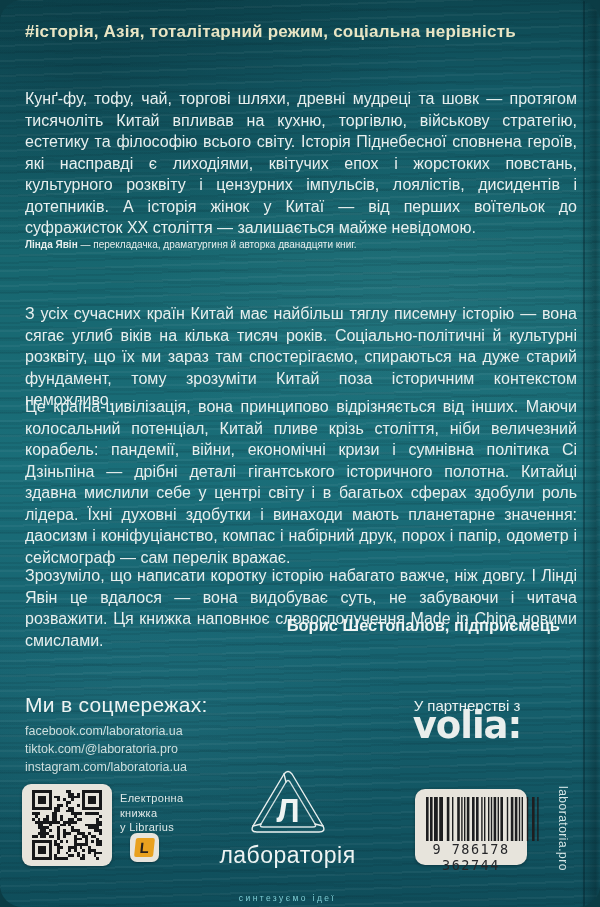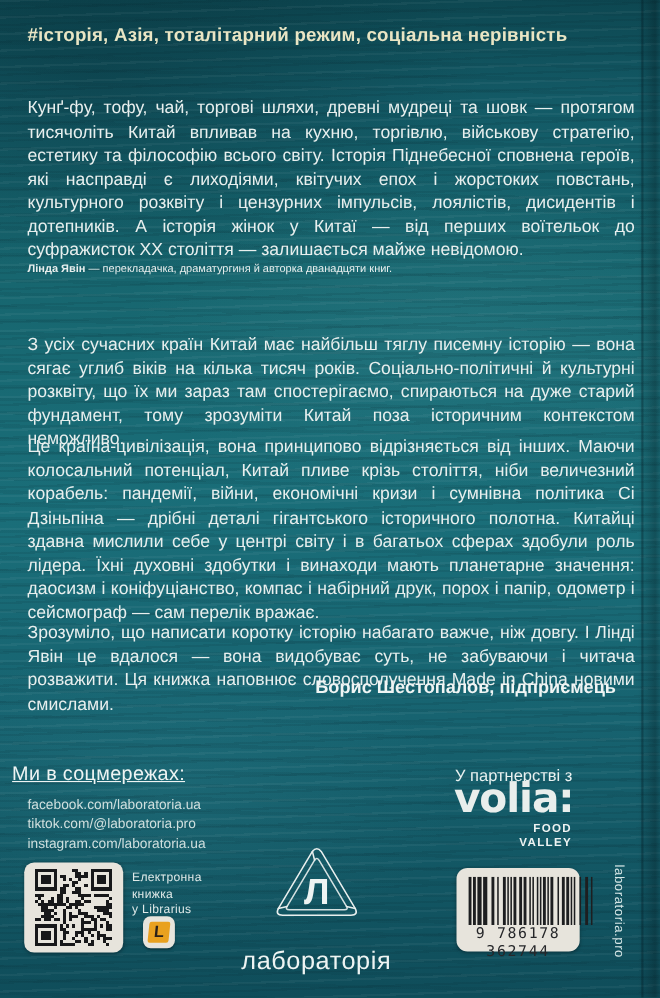--- a/index.html
+++ b/index.html
@@ -8,20 +8,21 @@
     font-family:"Liberation Sans",sans-serif;
     color:#e8efee;
     background-color:#15626e;
     background-image:
       repeating-linear-gradient(178deg, rgba(255,255,255,0.045) 0 2px, rgba(255,255,255,0) 2px 7px, rgba(4,30,38,0.10) 7px 9px, rgba(0,0,0,0) 9px 15px),
       repeating-linear-gradient(181deg, rgba(8,45,54,0.10) 0 3px, rgba(0,0,0,0) 3px 12px),
       radial-gradient(ellipse 420px 220px at 68% 34%, rgba(120,205,212,0.10), rgba(0,0,0,0) 70%),
       radial-gradient(ellipse 380px 200px at 25% 80%, rgba(90,190,200,0.10), rgba(0,0,0,0) 70%),
       radial-gradient(ellipse 500px 260px at 15% 8%, rgba(3,28,36,0.28), rgba(0,0,0,0) 70%),
       linear-gradient(180deg,#0d4751 0%,#135a66 10%,#17666f 28%,#1a6e79 52%,#176370 72%,#125663 88%,#0f4d5a 100%);
+    border-radius: 22px;
   }
   .cover::after{
     content:"";position:absolute;top:0;right:0;width:20px;height:100%;
     background:linear-gradient(90deg, rgba(0,0,0,0) 0%, rgba(2,22,28,0.18) 45%, rgba(2,22,28,0.34) 78%, rgba(10,60,70,0.25) 100%);
     pointer-events:none;
   }
   .cover::before{
     content:"";position:absolute;top:0;left:583px;width:2px;height:100%;
     background:rgba(3,26,33,0.35);pointer-events:none;
   }
@@ -37,21 +38,21 @@
   .author-line{position:absolute;left:25px;top:229px;width:560px;font-size:10px;white-space:nowrap;}
   .author-line b{font-weight:bold;}
   .p2{top:287px;}
   .p3{top:380px;}
   .p4{top:549px;}
   .attribution{
     position:absolute;left:25px;top:616px;width:535px;
     text-align:right;font-size:16.5px;font-weight:bold;color:#f0f5f4;
   }
   
-  .social-heading{position:absolute;left:11px;top:693px;font-size:18px;color:#eef4f3;letter-spacing:.3px;text-decoration:underline;}
+  .social-heading{position:absolute;left:25px;top:693px;font-size:21px;color:#eef4f3;letter-spacing:.3px;}
   .social-links{position:absolute;left:25px;top:722px;font-size:12.5px;line-height:18px;color:#cfdfde;}
   .partner-label{position:absolute;left:388px;top:697px;width:158px;text-align:center;font-size:15px;color:#e9f1f0;}
   .partner-logo{
     position:absolute;left:388px;top:704px;width:158px;text-align:center;
     font-size:37px;font-weight:800;letter-spacing:-1px;color:#e9eeec;
     font-family:"DejaVu Sans","Liberation Sans",sans-serif;
   }
   .partner-sub{position:absolute;left:390px;top:747px;width:130px;text-align:right;
     font-size:10.5px;font-weight:bold;letter-spacing:1.2px;color:#eef3f2;line-height:13px;}
   .qr-tile{
@@ -66,21 +67,21 @@
     background:#e7e4dc;box-shadow:0 1px 2px rgba(0,10,14,.35);
     display:flex;align-items:center;justify-content:center;
   }
   .librarius-inner{
     width:19px;height:19px;background:#e9a11f;border-radius:2px;
     display:flex;align-items:center;justify-content:center;
     font-size:15px;font-weight:bold;color:#2a2119;transform:skewX(-6deg);
   }
   .publisher{position:absolute;left:200px;top:770px;width:175px;text-align:center;}
   .publisher-mark{display:block;margin:0 auto;}
-  .publisher-name{display:block;margin-top:20px;font-size:23px;color:#eef4f3;letter-spacing:.5px;}
+  .publisher-name{display:block;margin-top:2px;font-size:23px;color:#eef4f3;letter-spacing:.5px;}
   .publisher-tagline{display:block;margin-top:24px;font-size:8.5px;letter-spacing:2.4px;color:#7ecdd4;}
   .barcode-tile{
     position:absolute;left:415px;top:789px;width:112px;height:76px;
     background:#e7e4dc;border-radius:10px;box-shadow:0 1px 3px rgba(0,10,14,.35);
   }
   .barcode-bars{position:absolute;left:10px;top:8px;width:116px;height:44px;}
   .barcode-number{
     position:absolute;left:0;top:52px;width:100%;text-align:center;
     font-family:"DejaVu Sans Mono","Liberation Mono",monospace;
     font-size:13.5px;color:#26272a;letter-spacing:1.5px;
@@ -110,24 +111,20 @@
 
   <div class="social-heading">Ми в соцмережах:</div>
   <div class="social-links">
     <div>facebook.com/laboratoria.ua</div>
     <div>tiktok.com/@laboratoria.pro</div>
     <div>instagram.com/laboratoria.ua</div>
   </div>
 
   <div class="partner-label">У партнерстві з</div>
   <div class="partner-logo">volia:</div>
-  <div class="partner-sub">
-    <div>FOOD</div>
-    <div>VALLEY</div>
-  </div>
 
   <div class="qr-tile">
     <svg id="qr-svg" viewBox="0 0 25 25" shape-rendering="crispEdges">
         <rect x="0" y="0" width="7" height="7" fill="#17181a"></rect>
         <rect x="1" y="1" width="5" height="5" fill="#e7e4dc"></rect>
         <rect x="2" y="2" width="3" height="3" fill="#17181a"></rect>
         <rect x="18" y="0" width="7" height="7" fill="#17181a"></rect>
         <rect x="19" y="1" width="5" height="5" fill="#e7e4dc"></rect>
         <rect x="20" y="2" width="3" height="3" fill="#17181a"></rect>
         <rect x="0" y="18" width="7" height="7" fill="#17181a"></rect>

